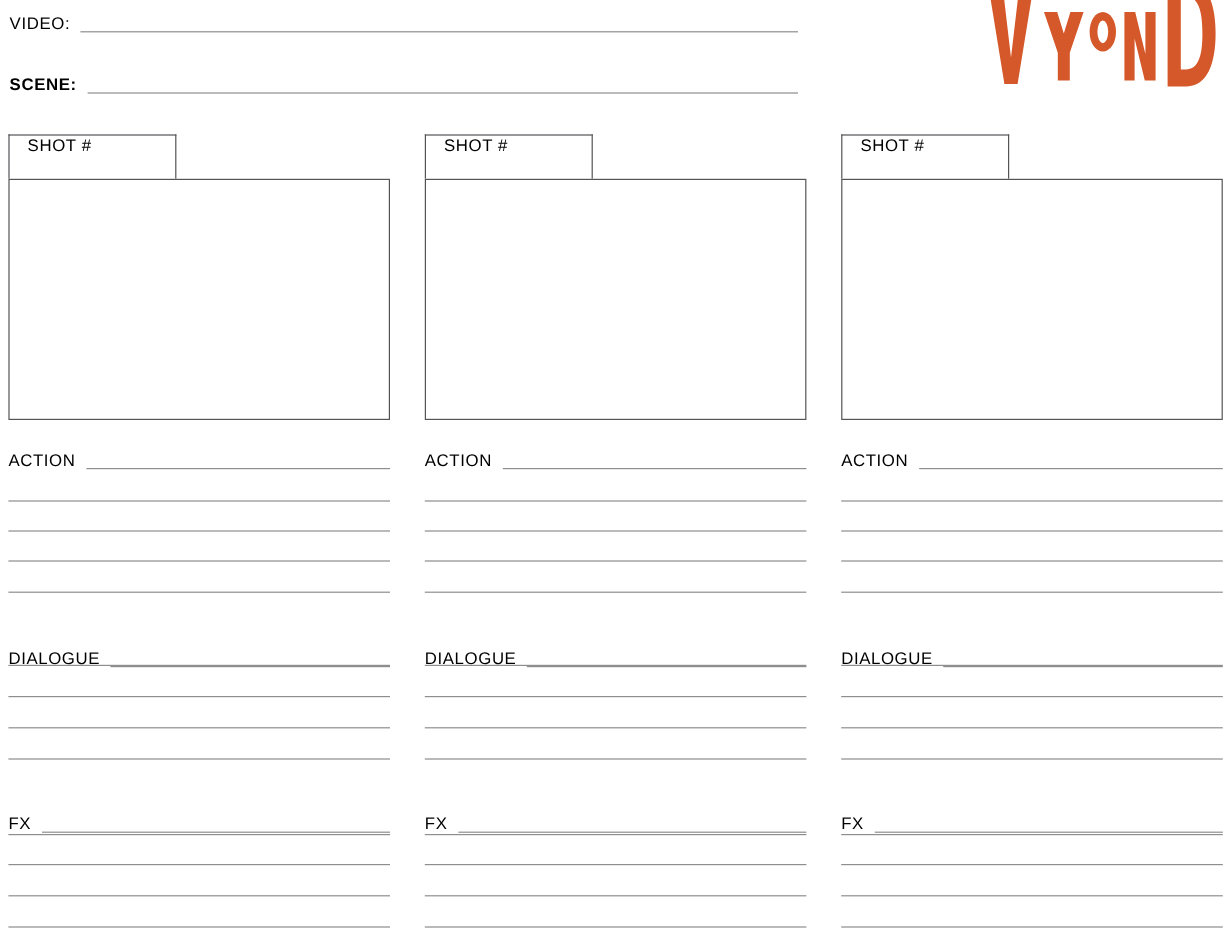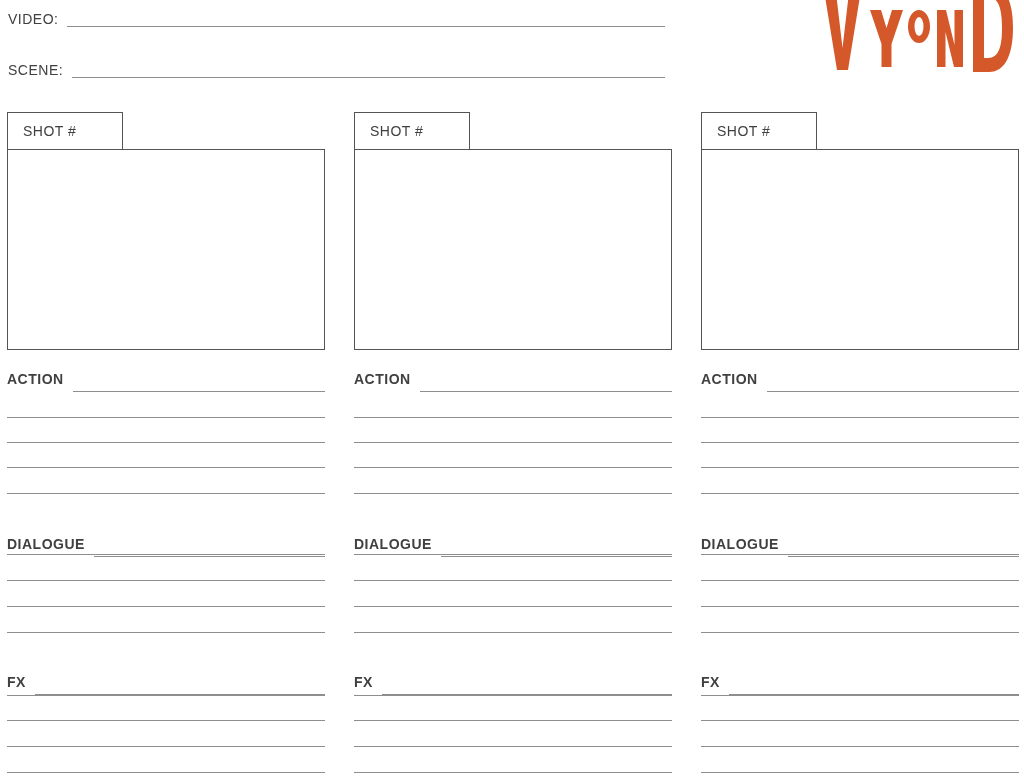--- a/index.html
+++ b/index.html
@@ -13,40 +13,40 @@
   }
   .page {
     position: relative;
     width: 1024px;
     height: 777px;
     background: #ffffff;
   }
   .lbl {
     font-size: 14px;
     letter-spacing: 0.5px;
-    color: #404040;
+    color: #000000;
     white-space: nowrap;
   }
   
   .hrow {
     position: absolute;
     left: 8px;
     width: 657px;
     height: 21px;
     display: flex;
     align-items: flex-end;
     gap: 9px;
   }
   .hrow .fill {
     flex: 1;
     border-bottom: 1.5px solid #8e8e8e;
     height: 100%;
   }
   #video-row { top: 6px; }
-  #scene-row { top: 57px; }
+  #scene-row { top: 57px; font-weight: bold; }
 
   
   .logo {
     position: absolute;
     left: 812px;
     top: 0;
     width: 212px;
     height: 73px;
   }
 
@@ -58,48 +58,48 @@
     height: 665px;
   }
   #panel-0 { left: 7px; }
   #panel-1 { left: 354px; }
   #panel-2 { left: 701px; }
 
   .tab {
     position: absolute;
     top: 0;
     left: 0;
-    width: 116px;
+    width: 140px;
     height: 37px;
     box-sizing: border-box;
     border: 1.4px solid #545456;
     border-bottom: none;
     display: flex;
-    align-items: center;
+    align-items: flex-start;
     padding-left: 15px;
     background: #ffffff;
   }
   .frame {
     position: absolute;
     top: 37px;
     left: 0;
     right: 0;
     height: 201px;
     box-sizing: border-box;
     border: 1.4px solid #545456;
     background: #ffffff;
   }
   .lrow {
     position: absolute;
     left: 0;
     right: 0;
     height: 20px;
     display: flex;
+    align-items: flex-end;
     gap: 9px;
-    font-weight: bold;
   }
   .lrow .fill {
     flex: 1;
     border-bottom: 1.5px solid #8e8e8e;
     height: 100%;
   }
   .rline {
     position: absolute;
     left: 0;
     right: 0;

